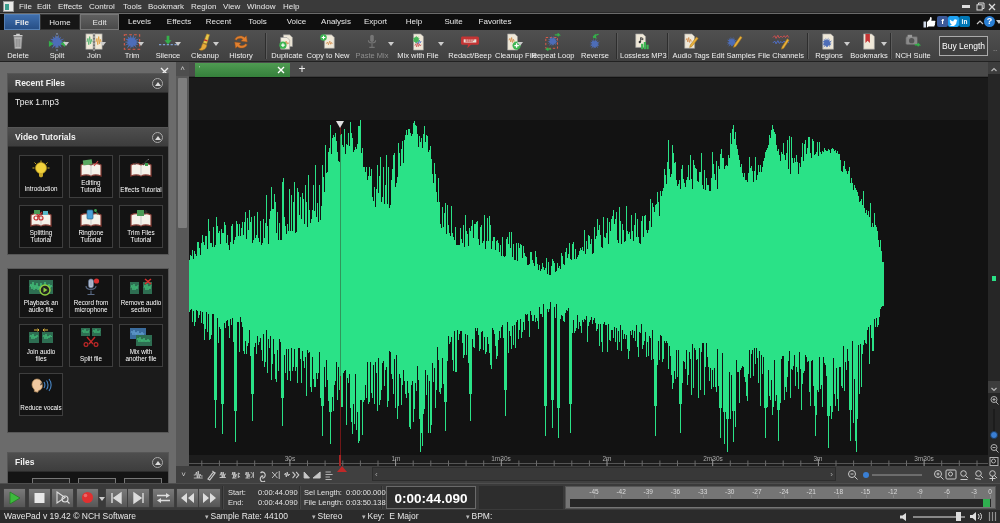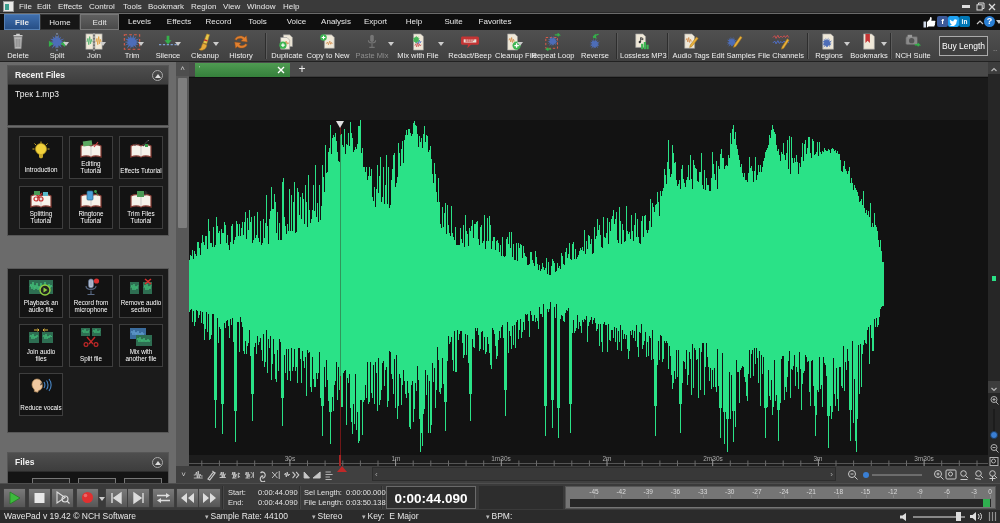--- a/index.html
+++ b/index.html
@@ -103,21 +103,21 @@
       <path d="M1 1l6 6M7 1L1 7" stroke="#ddd" stroke-width="1.3"></path>
     </svg>
 </div>
 
 <div id="tabrow">
  <div class="rtab" id="tab-file">File</div>
  <div class="rtab" id="tab-home">Home</div>
  <div class="rtab" id="tab-edit">Edit</div>
  <div class="rtab" style="left:120px;width:39px">Levels</div>
  <div class="rtab" style="left:159px;width:40px">Effects</div>
- <div class="rtab" style="left:199px;width:39px">Record</div>
+ <div class="rtab" style="left:199px;width:39px">Recent</div>
  <div class="rtab" style="left:238px;width:39px">Tools</div>
  <div class="rtab" style="left:277px;width:39px">Voice</div>
  <div class="rtab" style="left:316px;width:40px">Analysis</div>
  <div class="rtab" style="left:356px;width:39px">Export</div>
  <div class="rtab" style="left:395px;width:38px">Help</div>
  <div class="rtab" style="left:433px;width:41px">Suite</div>
  <div class="rtab" style="left:474px;width:42px">Favorites</div>
  <svg class="abs" style="left:923px;top:3px" width="13" height="11" viewBox="0 0 13 11">
       <rect x="0.5" y="4.5" width="2.6" height="6" fill="#cfd8e8"></rect>
       <path d="M4 10.5V5l2.6-2.6c.3-.3.3-1 .4-1.7.1-.9 1.6-.8 1.7.4 0 .9-.1 1.7-.4 2.6h3.4c1 0 1 1.5.1 1.6.7.2.6 1.4-.1 1.5.5.3.4 1.3-.3 1.4.4.4.2 1.3-.5 1.3H5.5z" fill="#fff"></path>
@@ -332,28 +332,29 @@
     </div>
  <div id="buyonline">Buy Length</div>
  <div style="position:absolute;left:993px;top:12px;color:#999;font-size:8px">‥</div>
 </div>
 
 <div id="sidebar">
  <svg class="abs" style="left:160px;top:5px" width="9" height="9" viewBox="0 0 9 9">
       <path d="M1 1l7 7M8 1L1 8" stroke="#ececec" stroke-width="1.4"></path>
     </svg>
 
- <div class="panel" style="top:3px">
+ <div class="panel" style="top:11px">
   <div class="phead">Recent Files<span class="pcoll"></span></div>
   <div class="pbody" style="height:40px">
         <div class="abs" style="left:7px;top:4px;font-size:8.5px;color:#f0f0f0">Трек 1.mp3</div>
       </div>
  </div>
 
  <div class="panel" style="top:65px">
+  <div class="phead">Video Tutorials<span class="pcoll"></span></div>
   <div class="pbody" style="height:107px;background:#1b1b1b">
    <div class="card" style="left:11px;top:8px;height:43px">
           <svg class="cic" style="top:4px" width="20" height="22" viewBox="0 0 20 22">
             <circle cx="10" cy="8" r="5.5" fill="#f2d23c" stroke="#b89a20" stroke-width=".7"></circle>
             <path d="M8 13h4v2.5c0 1-.7 1.8-2 1.8s-2-.8-2-1.8z" fill="#caa92a"></path>
             <path d="M10 .5v2M3.5 2.5l1.4 1.4M16.5 2.5l-1.4 1.4M1.5 8h2M16.5 8h2" stroke="#d4b42c" stroke-width="1"></path>
           </svg>
           <div class="ctx" style="bottom:5px">Introduction</div>
         </div>
    <div class="card" style="left:61px;top:8px;height:43px">
@@ -696,21 +697,21 @@
         <div class="abs" style="right:1px;top:0;width:7px;height:8px;background:#2fae4f"></div>
       </div>
  </div>
 </div>
 
 <div id="statusbar">
  <div class="stx" style="left:4px">WavePad v 19.42 © NCH Software</div>
  <div class="stx sdrop" style="left:205px">Sample Rate: 44100</div>
  <div class="stx sdrop" style="left:312px">Stereo</div>
  <div class="stx sdrop" style="left:362px">Key:&nbsp; E Major</div>
- <div class="stx sdrop" style="left:486px">BPM:</div>
+ <div class="stx sdrop" style="left:466px">BPM:</div>
  <svg class="abs" style="left:899px;top:3px" width="10" height="8" viewBox="0 0 10 8">
       <path d="M1 2.5h2.5L7 0v8L3.5 5.5H1z" fill="#ddd"></path>
     </svg>
  <div class="abs" style="left:913px;top:6px;width:52px;height:2px;background:#888"></div>
  <div class="abs" style="left:956px;top:2px;width:5px;height:9px;background:#ddd"></div>
  <svg class="abs" style="left:970px;top:2px" width="13" height="9" viewBox="0 0 13 9">
       <path d="M0 3h2.5L6 0v9L2.5 6H0z" fill="#ddd"></path>
       <path d="M8 2c1.5 1 1.5 4 0 5M10 1c2 1.5 2 5.5 0 7" stroke="#ddd" fill="none" stroke-width="1"></path>
     </svg>
  <svg class="abs" style="left:988px;top:2px" width="9" height="9" viewBox="0 0 9 9">

